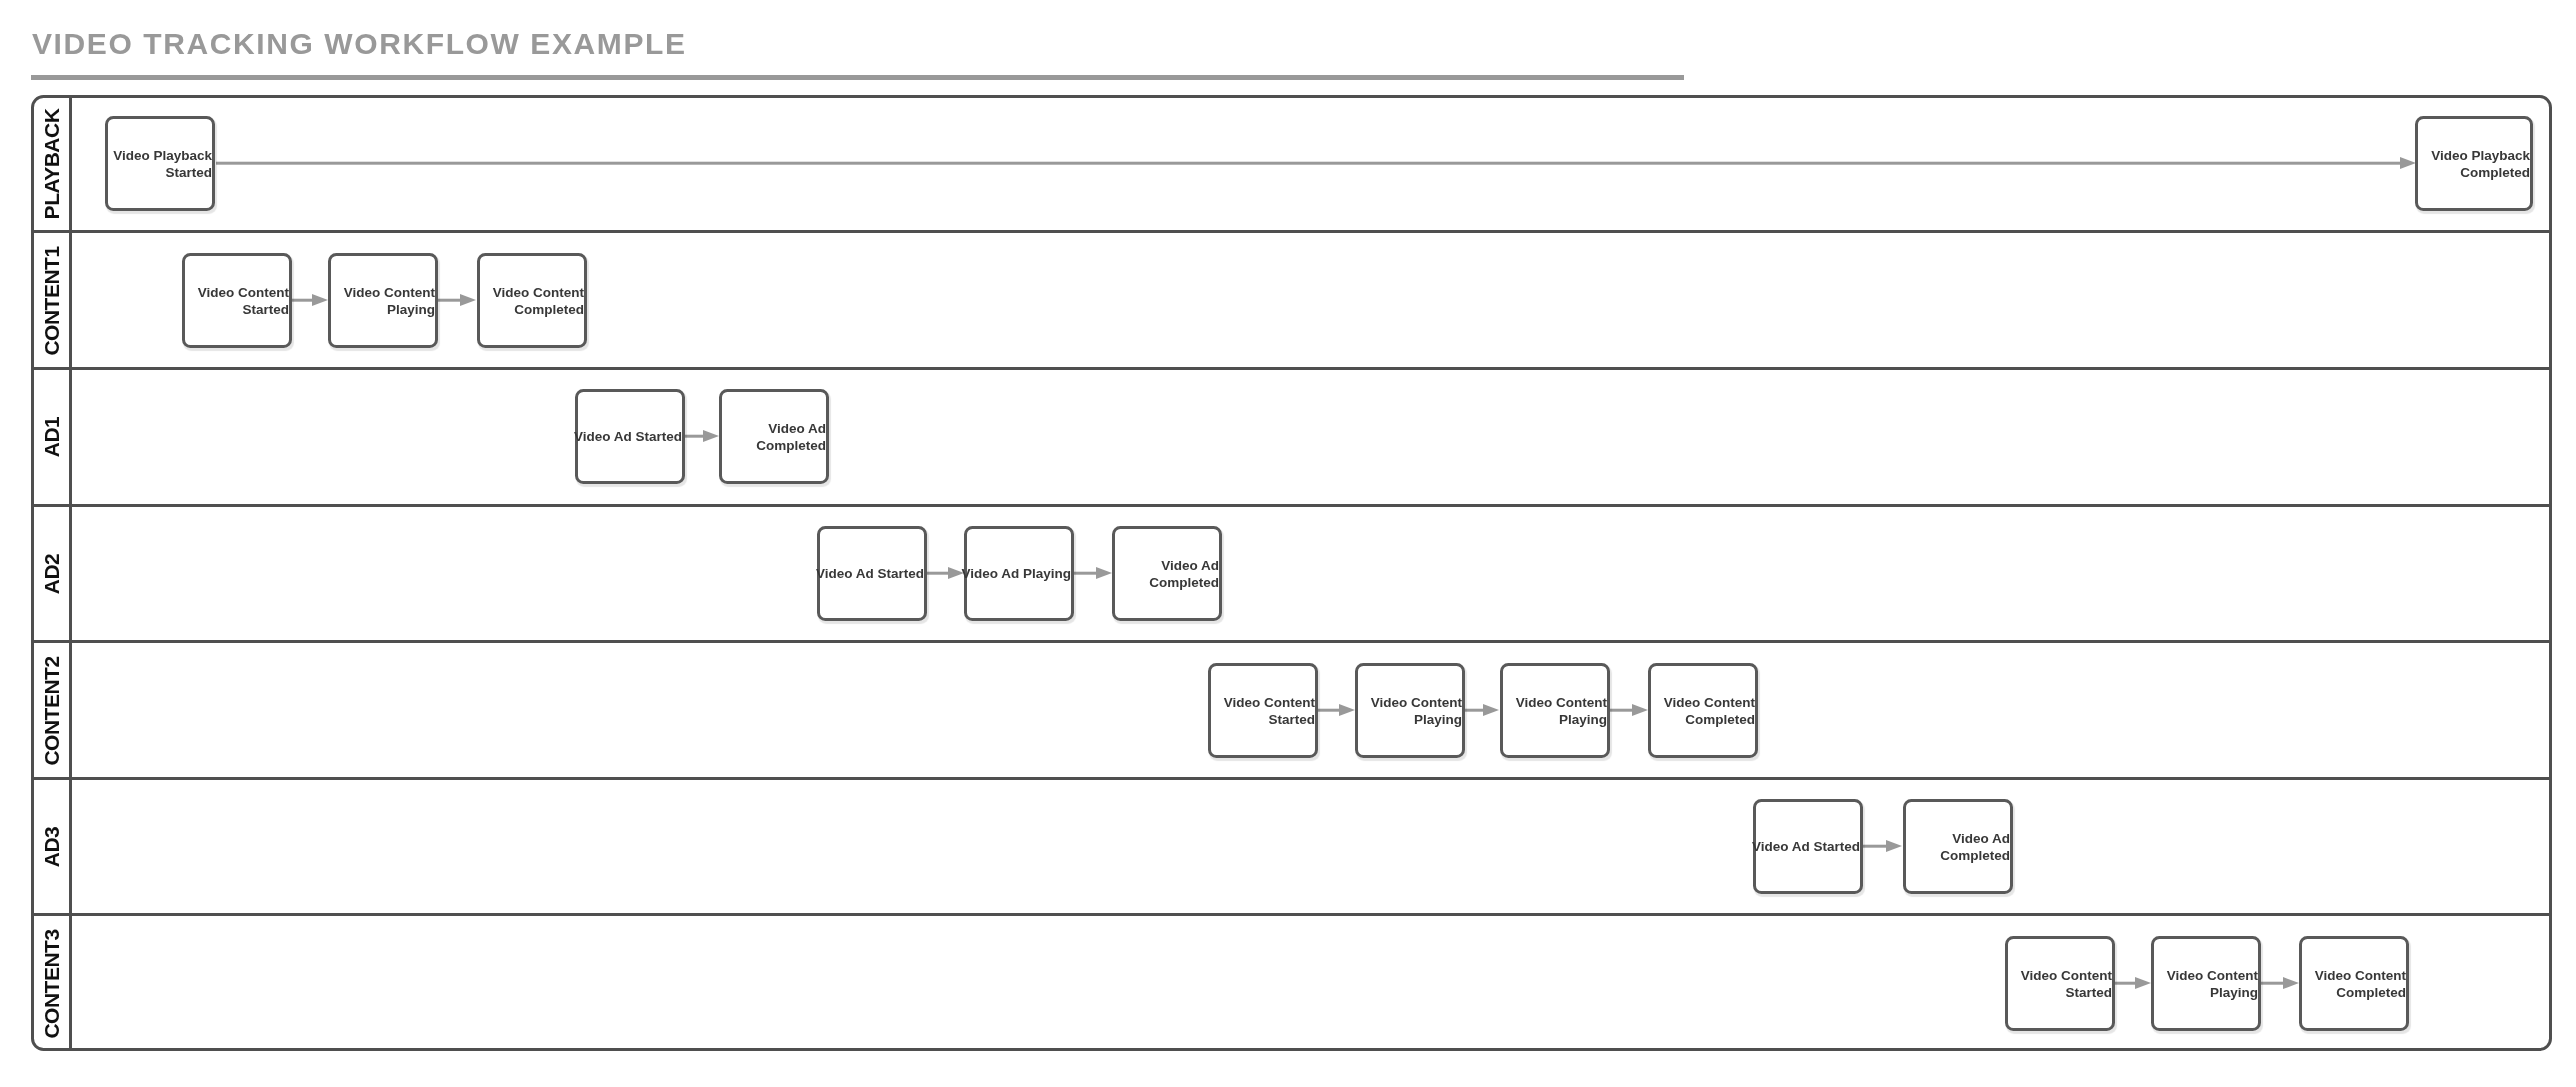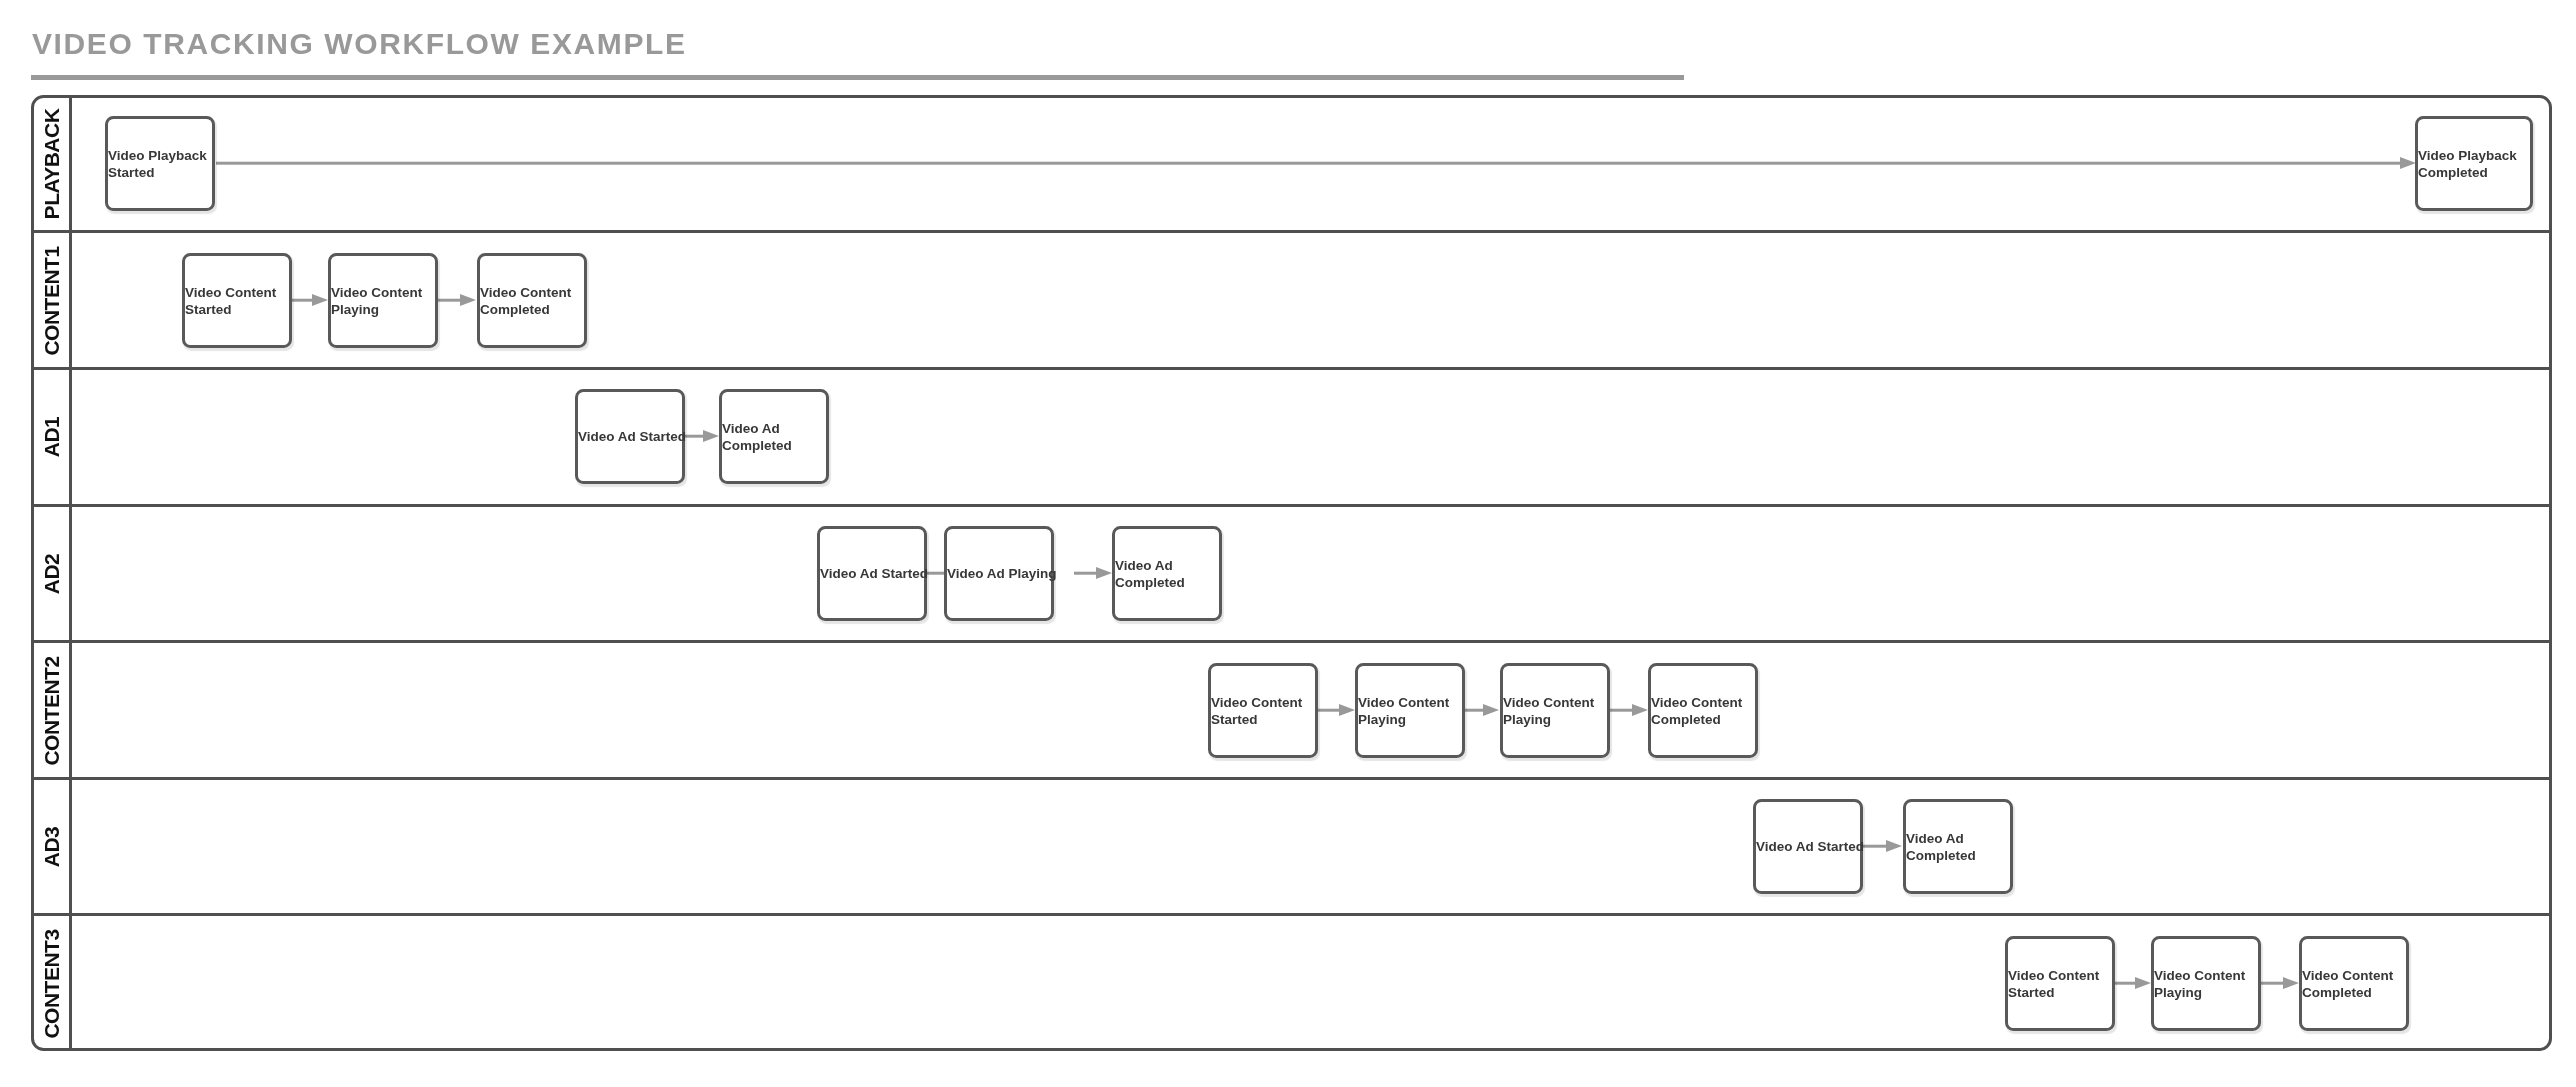--- a/index.html
+++ b/index.html
@@ -82,21 +82,21 @@
   .node {
     position: absolute;
     box-sizing: border-box;
     height: 95px;
     background: #ffffff;
     border: 3.1px solid #595959;
     border-radius: 8.3px;
     box-shadow: 1.6px 2.1px 1px rgba(0,0,0,0.10);
     display: flex;
     flex-direction: column;
-    align-items: flex-start;
+    align-items: flex-end;
     justify-content: center;
     text-align: center;
     font-size: 13.5px;
     font-weight: bold;
     color: #383838;
     line-height: 17px;
     z-index: 2;
   }
   .node-line {
     display: block;
@@ -191,21 +191,21 @@
         <div class="arrow-line"></div>
         <div class="arrow-head"></div>
       </div>
       <div class="h-divider" style="top: 504px;"></div>
       <div class="lane-label-cell" style="top: 505px;">
         <span class="lane-label-text">AD2</span>
       </div>
       <div class="node" style="left: 817px; top: 526px; width: 110px;">
         <span class="node-line">Video Ad Started</span>
       </div>
-      <div class="node" style="left: 944px; top: 526px; width: 110px;">
+      <div class="node" style="left: 964px; top: 526px; width: 110px;">
         <span class="node-line">Video Ad Playing</span>
       </div>
       <div class="arrow" style="left: 927px; width: 37px; top: 566px;">
         <div class="arrow-line"></div>
         <div class="arrow-head"></div>
       </div>
       <div class="node" style="left: 1112px; top: 526px; width: 110px;">
         <span class="node-line">Video Ad</span>
         <span class="node-line">Completed</span>
       </div>

